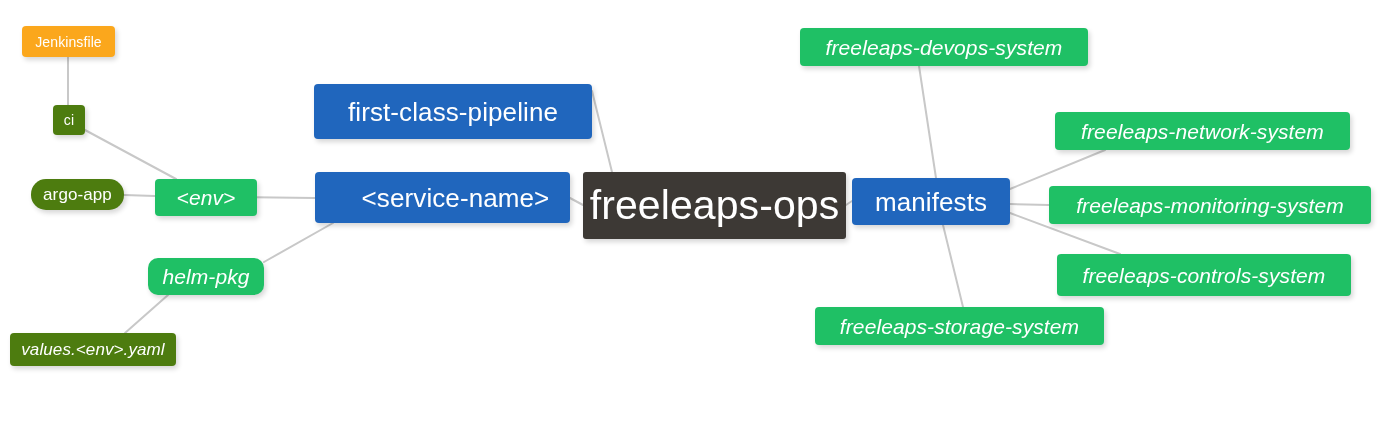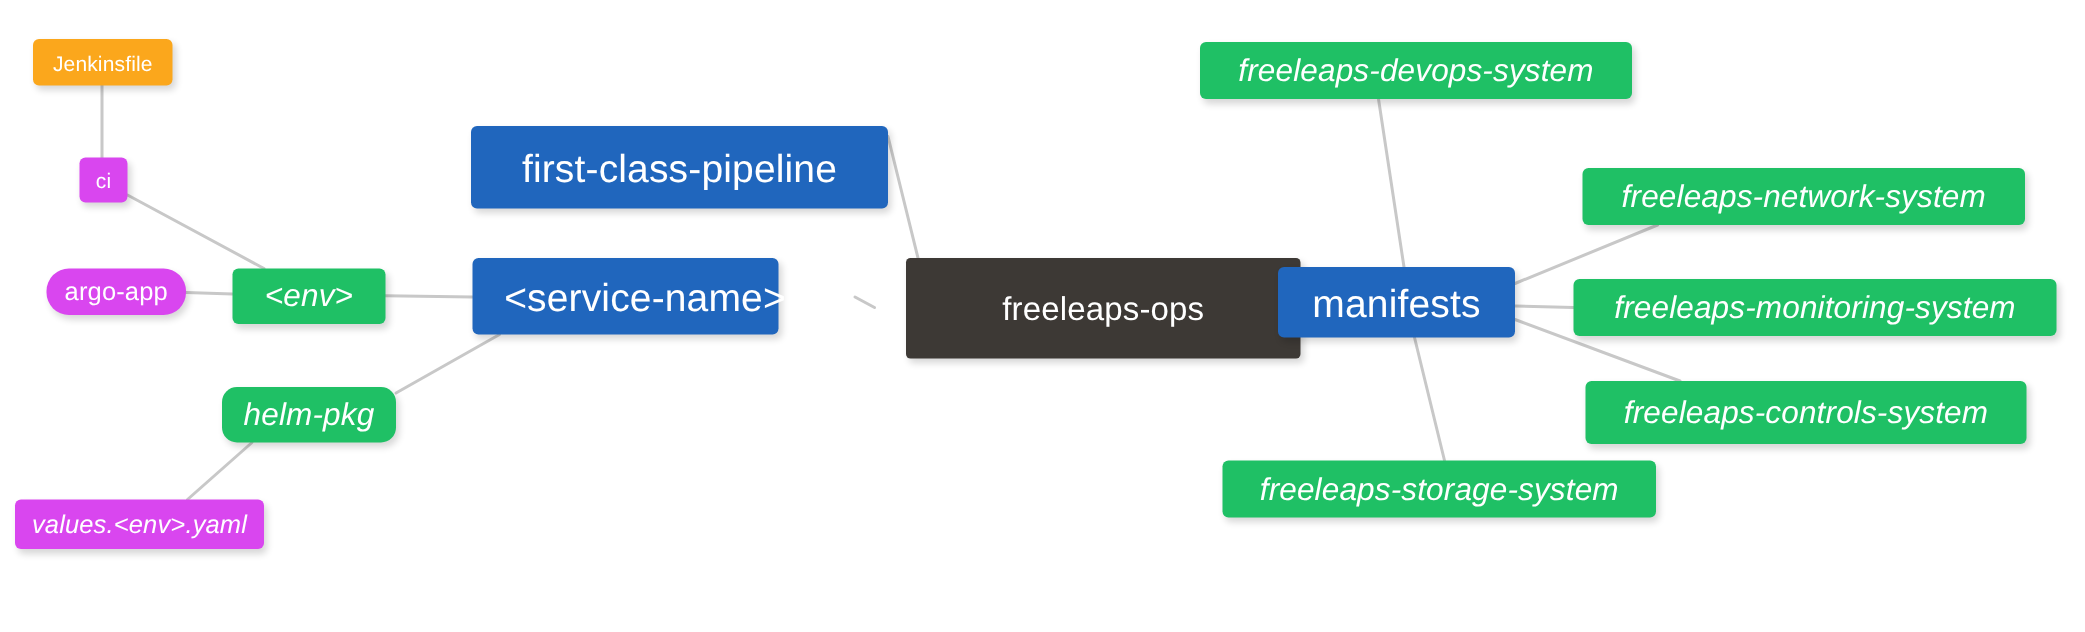--- a/index.html
+++ b/index.html
@@ -37,25 +37,25 @@
     line-height: 1;
     text-align: center;
     box-shadow: 2px 3px 5px rgba(0,0,0,0.16);
     padding: 0 10px;
     letter-spacing: 0.1px;
   }
   
   .n-root   { background: #3d3935; border-radius: 3px; }
   .n-blue   { background: #2066bd; }
   .n-green  { background: #1fc065; }
-  .n-red    { background: #d946ef; }
+  .n-red    { background: #4d7c0f; }
   .n-orange { background: #fba71c; }
 
   
-  .sz-xl { font-size: 22px; margin-left: 21px; }
+  .sz-xl { font-size: 41px; }
   .sz-lg { font-size: 26px; }
   .sz-md { font-size: 21px; font-style: italic; }
   .sz-sm { font-size: 17px; }
   .sz-xs { font-size: 14px; }
 </style>
 </head>
 <body>
 
 <div id="canvas">
   <svg id="edges" viewBox="0 0 1390 421" width="1390" height="421" xmlns="http://www.w3.org/2000/svg">
@@ -69,21 +69,21 @@
       <line x1="68" y1="105" x2="68" y2="57" stroke="#c8c8c8" stroke-width="2" stroke-linecap="round"></line>
       <line x1="168" y1="295" x2="125" y2="333" stroke="#c8c8c8" stroke-width="2" stroke-linecap="round"></line>
       <line x1="936" y1="178" x2="919" y2="66" stroke="#c8c8c8" stroke-width="2" stroke-linecap="round"></line>
       <line x1="1010" y1="189" x2="1105" y2="150" stroke="#c8c8c8" stroke-width="2" stroke-linecap="round"></line>
       <line x1="1010" y1="204" x2="1049" y2="205" stroke="#c8c8c8" stroke-width="2" stroke-linecap="round"></line>
       <line x1="1010" y1="213" x2="1120" y2="254" stroke="#c8c8c8" stroke-width="2" stroke-linecap="round"></line>
       <line x1="943" y1="225" x2="963" y2="307" stroke="#c8c8c8" stroke-width="2" stroke-linecap="round"></line>
     </svg>
   <div id="node-layer">
       <div class="node n-root sz-xl" style="left: 583px; top: 172px; width: 263px; height: 67px;">freeleaps-ops</div>
-      <div class="node n-blue sz-lg" style="left: 315px; top: 172px; width: 204px; height: 51px; padding-left: 36px;">&lt;service-name&gt;</div>
+      <div class="node n-blue sz-lg" style="left: 315px; top: 172px; width: 255px; height: 51px; padding-left: 36px;">&lt;service-name&gt;</div>
       <div class="node n-blue sz-lg" style="left: 314px; top: 36px; width: 278px; height: 55px; margin-top: 48px;">first-class-pipeline</div>
       <div class="node n-blue sz-lg" style="left: 852px; top: 178px; width: 158px; height: 47px;">manifests</div>
       <div class="node n-green sz-md" style="left: 155px; top: 179px; width: 102px; height: 37px;">&lt;env&gt;</div>
       <div class="node n-green sz-md" style="left: 148px; top: 258px; width: 116px; height: 37px; border-radius: 10px;">helm-pkg</div>
       <div class="node n-red sz-xs" style="left: 53px; top: 105px; width: 32px; height: 30px;">ci</div>
       <div class="node n-red sz-sm" style="left: 31px; top: 179px; width: 93px; height: 31px; border-radius: 15px;">argo-app</div>
       <div class="node n-orange sz-xs" style="left: 22px; top: 26px; width: 93px; height: 31px;">Jenkinsfile</div>
       <div class="node n-red sz-sm" style="left: 10px; top: 333px; width: 166px; height: 33px; font-style: italic;">values.&lt;env&gt;.yaml</div>
       <div class="node n-green sz-md" style="left: 800px; top: 28px; width: 288px; height: 38px;">freeleaps-devops-system</div>
       <div class="node n-green sz-md" style="left: 1055px; top: 112px; width: 295px; height: 38px;">freeleaps-network-system</div>

